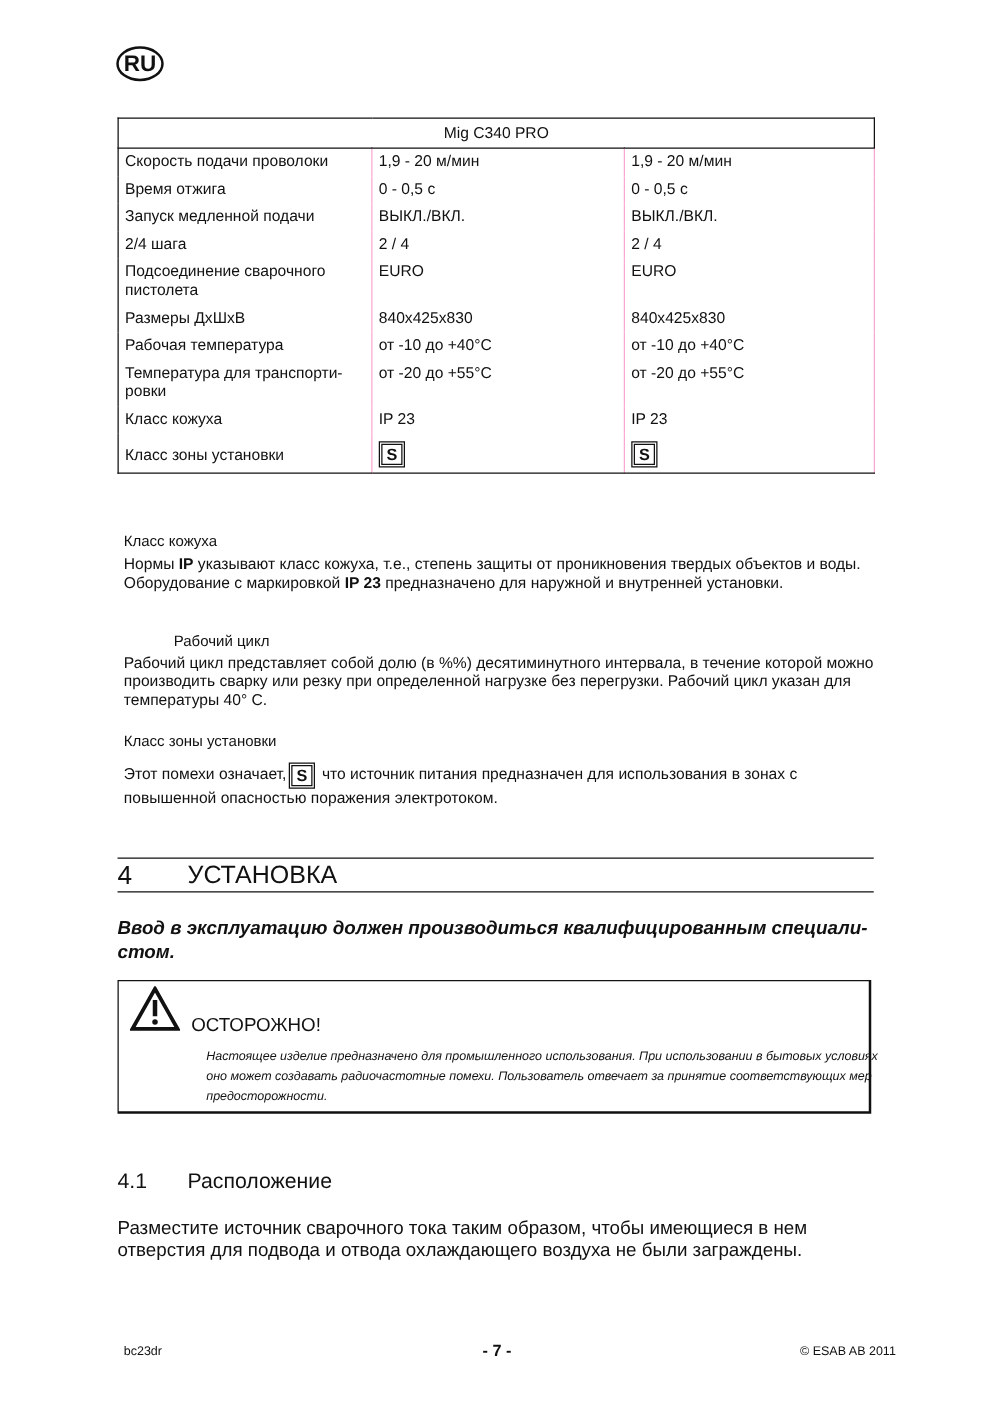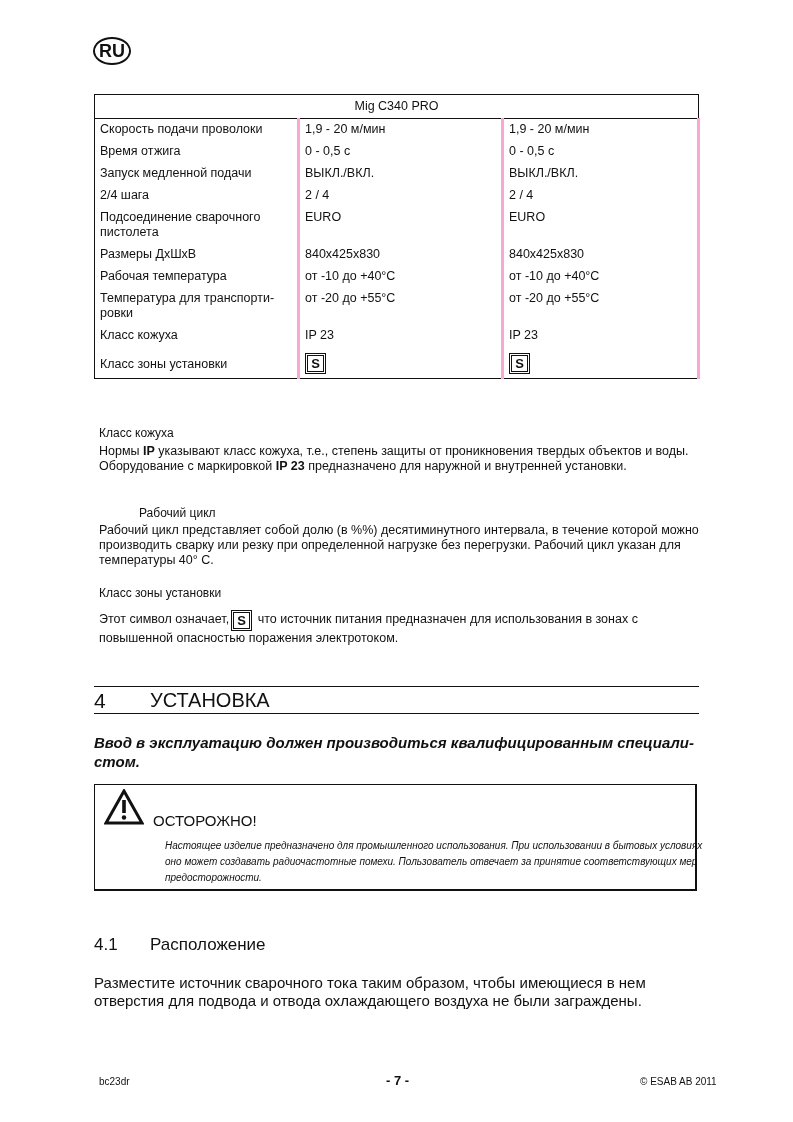--- a/index.html
+++ b/index.html
@@ -8,21 +8,21 @@
   .abs { position: absolute; }
 
   
   .ru-badge { left: 93px; top: 37px; width: 38px; height: 28px; border: 2px solid #111;
               border-radius: 50%; box-sizing: border-box; text-align: center;
               font-weight: bold; font-size: 18px; line-height: 24px; }
 
   
   table.spec { position: absolute; left: 94px; top: 94px; width: 606px;
                border-collapse: collapse; font-size: 12.5px; }
-  table.spec td { border-left: 1px solid #111; border-right: 3px solid #f9a8d4;
+  table.spec td { border-left: 1px solid #111; border-right: 1px solid #f9a8d4;
                   vertical-align: top; padding: 3px 5px 4px 5px; line-height: 15px; }
   table.spec td.c1 { width: 192px; }
   table.spec td.c2 { width: 191px; }
   table.spec tr.head td { border: 1px solid #111; text-align: center; padding: 4px 0; height: 14px; }
   table.spec tr.last td { border-bottom: 1px solid #111; }
   table.spec tr.zone td { padding-top: 10px; }
   .sbox { display: inline-block; border: 1px solid #111; font-weight: bold; width: 15px; height: 15px;
           line-height: 15px; text-align: center; font-size: 13px; box-shadow: inset 0 0 0 1px #fff; }
   .sbox-outer { display: inline-block; border: 1px solid #111; padding: 1px; margin-top: -7px; }
 
@@ -120,21 +120,21 @@
     </tbody>
 </table>
 
 <div class="abs note-title" style="top:426px;">Класс кожуха</div>
 <div class="abs note-body" style="top:444px;"><span>Нормы </span><b>IP</b><span> указывают класс кожуха, т.е., степень защиты от проникновения твердых объектов и воды. Оборудование с маркировкой </span><b>IP 23</b><span> предназначено для наружной и внутренней установки.</span></div>
 
 <div class="abs note-title" style="top:506px;margin-left:40px;">Рабочий цикл</div>
 <div class="abs note-body" style="top:523px;">Рабочий цикл представляет собой долю (в %%) десятиминутного интервала, в течение которой можно производить сварку или резку при определенной нагрузке без перегрузки. Рабочий цикл указан для температуры 40° С.</div>
 
 <div class="abs note-title" style="top:586px;">Класс зоны установки</div>
-<div class="abs note-body" style="top:610px;"><span>Этот символ означает,</span><span class="inline-s"><span>S</span></span><span> что источник питания предназначен для использования в зонах с повышенной опасностью поражения электротоком.</span></div>
+<div class="abs note-body" style="top:610px;"><span>Этот помехи означает,</span><span class="inline-s"><span>S</span></span><span> что источник питания предназначен для использования в зонах с повышенной опасностью поражения электротоком.</span></div>
 
 <div class="abs sec-rule" style="top:686px;"></div>
 <div class="abs sec-num">4</div>
 <div class="abs sec-title">УСТАНОВКА</div>
 <div class="abs sec-rule" style="top:713px;"></div>
 <div class="abs intro">Ввод в эксплуатацию должен производиться квалифицированным специали-стом.</div>
 
 <div class="abs warn-box"></div>
 <div class="abs warn-icon">
   <svg width="40" height="36" viewBox="0 0 40 36">

